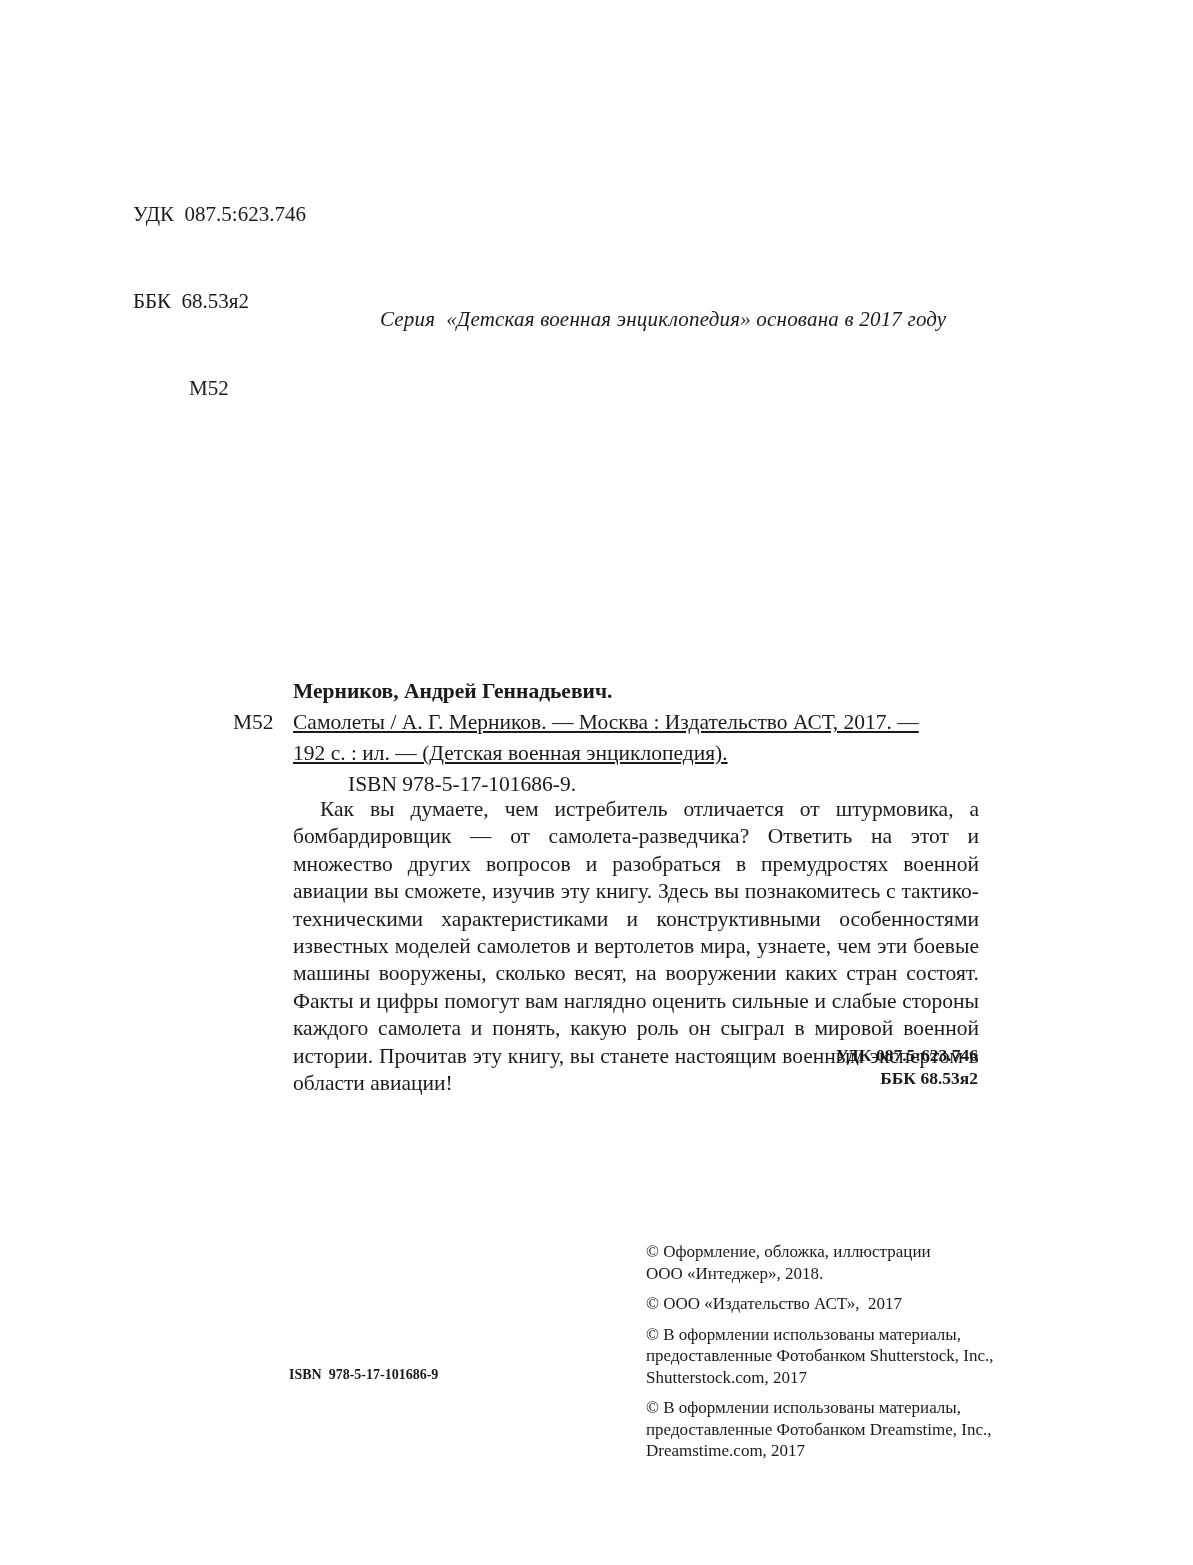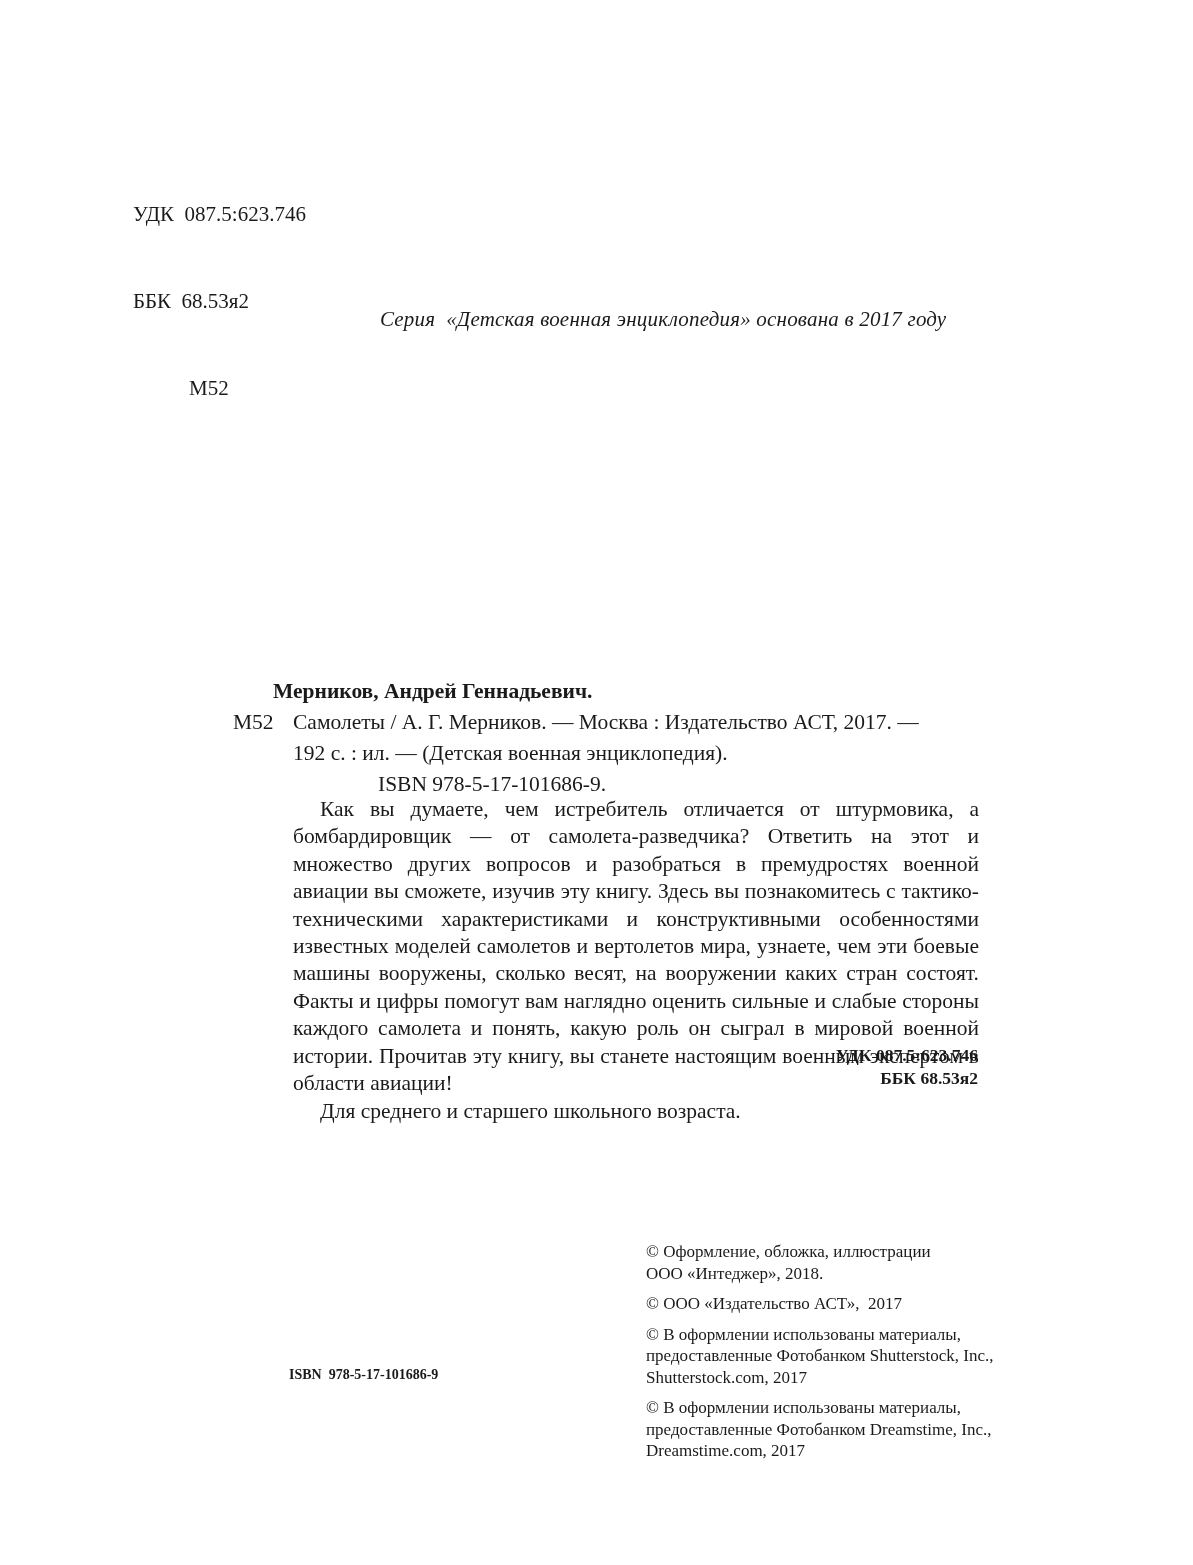--- a/index.html
+++ b/index.html
@@ -50,41 +50,42 @@
   
   .biblio {
     position: absolute;
     left: 233px;
     top: 676px;
     width: 760px;
     font-size: 21.5px;
     line-height: 31px;
   }
   .biblio-author {
-    margin-left: 40px;
+    margin-left: 60px;
     font-weight: bold;
     white-space: pre;
   }
   .biblio-row {
     position: relative;
   }
   .biblio-shelfmark {
     position: absolute;
     left: 0;
     top: 0;
     white-space: pre;
   }
   .biblio-body {
     margin-left: 60px;
   }
   .biblio-line {
     white-space: pre;
+    text-decoration: underline;
   }
   .biblio-isbn {
-    margin-left: 85px;
+    margin-left: 55px;
     white-space: pre;
   }
 
   
   .annotation {
     position: absolute;
     left: 292px;
     top: 795px;
     width: 688px;
     font-size: 21.5px;
@@ -165,21 +166,20 @@
       <div class="biblio-body">
         <div class="biblio-line">Самолеты / А. Г. Мерников. — Москва : Издательство АСТ, 2017. —</div>
         <div class="biblio-line">192 с. : ил. — (Детская военная энциклопедия).</div>
         <div class="biblio-isbn">ISBN 978-5-17-101686-9.</div>
       </div>
     </div>
   </div>
 
   <div class="annotation">
     <p>Как вы думаете, чем истребитель отличается от штурмовика, а бомбардировщик — от самолета-разведчика? Ответить на этот и множество других вопросов и разобраться в премудростях военной авиации вы сможете, изучив эту книгу. Здесь вы познакомитесь с тактико-техническими характеристиками и конструктивными особенностями известных моделей самолетов и вертолетов мира, узнаете, чем эти боевые машины вооружены, сколько весят, на вооружении каких стран состоят. Факты и цифры помогут вам наглядно оценить сильные и слабые стороны каждого самолета и понять, какую роль он сыграл в мировой военной истории. Прочитав эту книгу, вы станете настоящим военным экспертом в области авиации!</p>
-    <p class="age-note">Для среднего и старшего школьного возраста.</p>
   </div>
 
   <div class="cip-codes-bottom">
     <div>УДК 087.5:623.746</div>
     <div>ББК 68.53я2</div>
   </div>
 
   <div class="copyright">
     <div class="cr-group">
       <div class="cr-line">© Оформление, обложка, иллюстрации</div>

